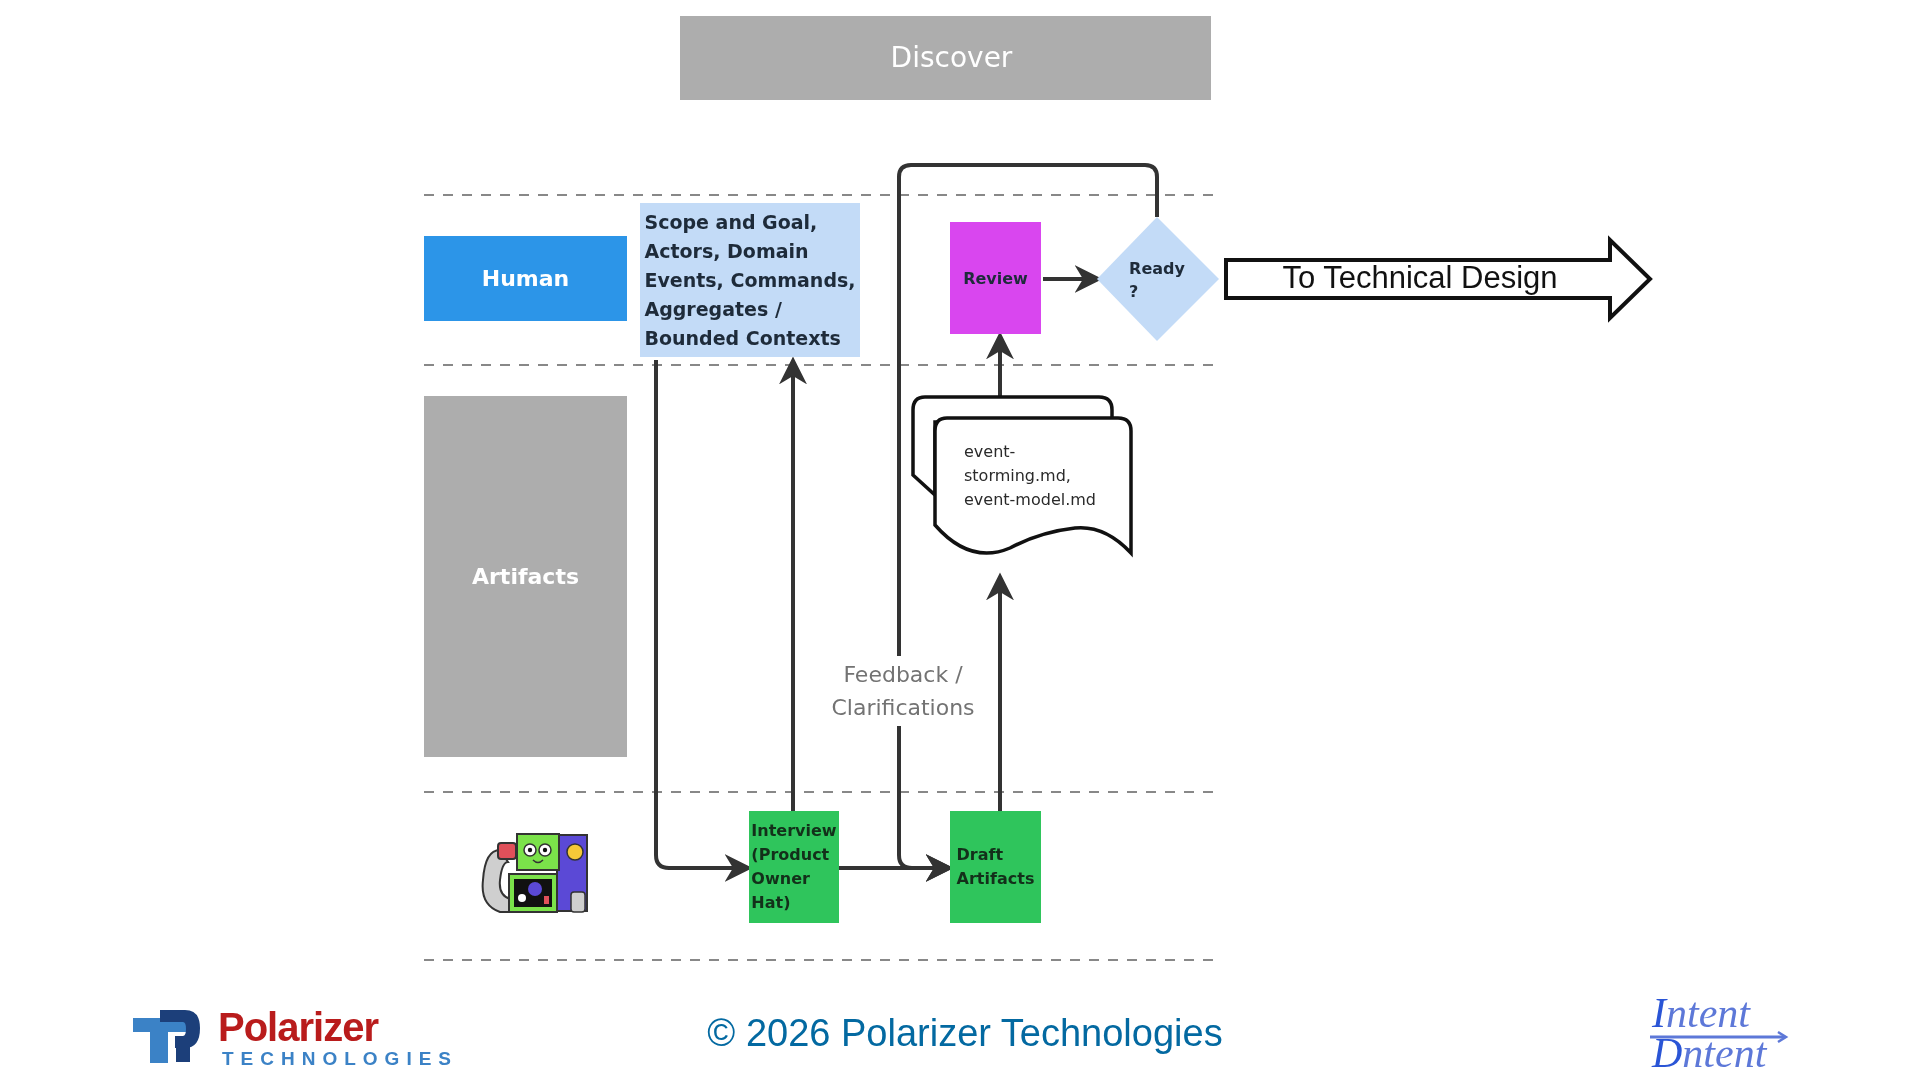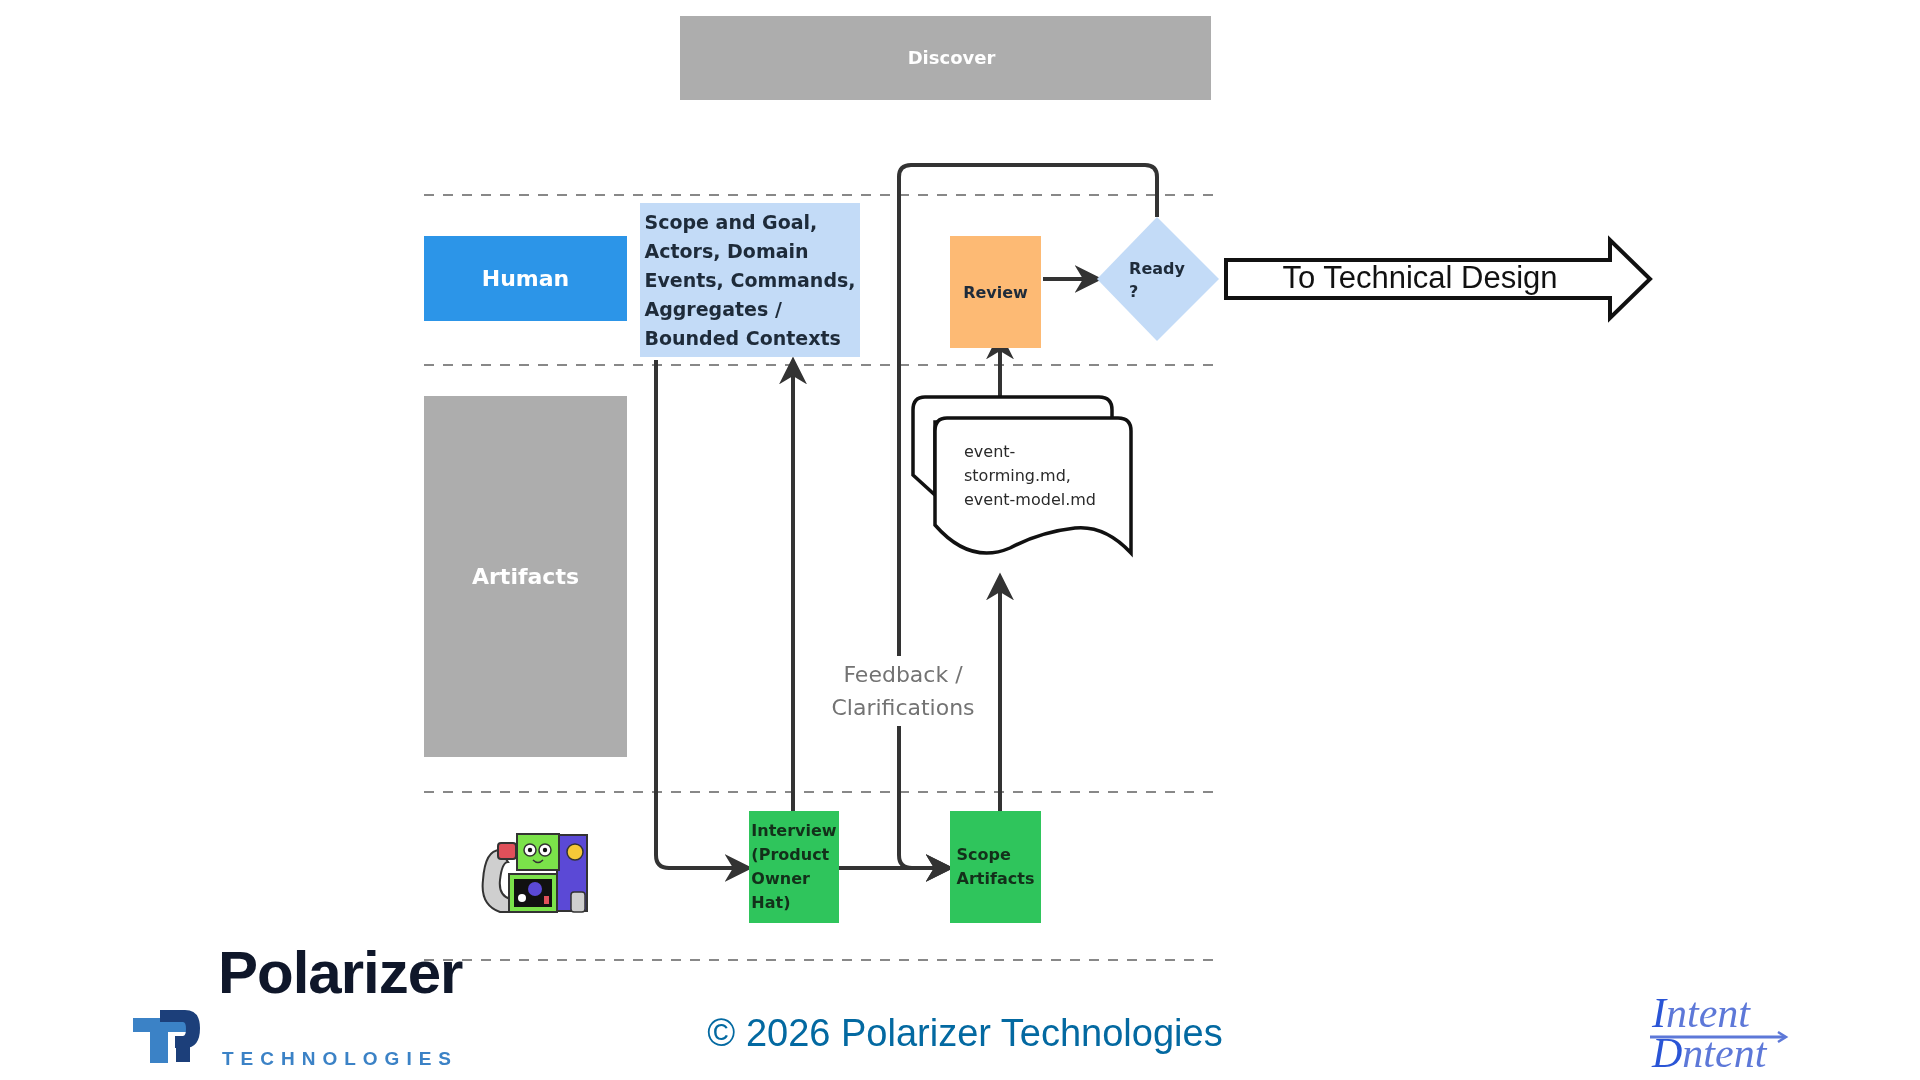--- a/index.html
+++ b/index.html
@@ -1,43 +1,43 @@
 <!DOCTYPE html>
 <html><head>
 <meta charset="utf-8">
 <style>
   html, body { margin:0; padding:0; background:#ffffff; }
   body { width:1920px; height:1080px; position:relative; overflow:hidden;
          font-family:"DejaVu Sans", sans-serif; }
   .abs { position:absolute; }
   .header-box { left:680px; top:16px; width:531px; height:84px; background:#adadad;
     color:#ffffff; text-align:center; display:flex; flex-direction:column; justify-content:center; }
-  .header-title { font-weight:bold; font-size:18px; line-height:30px;padding-left:12px; }
+  .header-title { font-weight:normal; font-size:28px; line-height:30px;padding-left:12px; }
   .header-sub { font-size:22px; line-height:30px; }
   .lane-label { color:#fff; font-weight:bold; font-size:22px; display:flex; align-items:center; justify-content:center;text-align:center; }
   .human { left:424px; top:236px; width:203px; height:85px; background:#2c95e8; }
   .artifacts { left:424px; top:396px; width:203px; height:361px; background:#adadad; }
   .node { display:flex; align-items:center; justify-content:center; text-align:left;
     font-weight:bold; color:#1e2b3a; }
   .scope { left:640px; top:203px; width:220px; height:154px; background:#c3dbf7;
     font-size:19px; line-height:29px; white-space:pre-line; }
-  .review { left:950px; top:222px; width:91px; height:112px; background:#fdba74; font-size:16px;margin-top:14px; }
+  .review { left:950px; top:222px; width:91px; height:112px; background:#d946ef; font-size:16px; }
   .ready-text { left:1117px; top:255px; width:80px; height:50px; font-size:16px; line-height:23px; white-space:pre-line; }
   .green { background:#2fc55c; color:#13301a; font-size:16px; line-height:24px; white-space:pre-line; }
   .interview { left:749px; top:811px; width:90px; height:112px; }
   .draft { left:950px; top:811px; width:91px; height:112px; }
   .doc-text { left:950px; top:436px; width:160px; height:80px; font-weight:normal; color:#2a2a2a;
     font-size:16px; line-height:24px; white-space:pre-line; }
   .feedback { left:818px; top:656px; width:170px; height:70px; background:#fff; color:#737373;
     font-size:22px; line-height:33px; text-align:center; white-space:pre-line; font-weight:normal; }
   .to-tech { left:1240px; top:258px; width:360px; height:40px; font-size:31px; color:#111;
     font-family:"Liberation Sans", sans-serif; display:flex; align-items:center; justify-content:center; font-weight:normal; }
   .copyright { left:680px; top:1008px; width:570px; height:50px; font-size:38px; color:#0369a1;
     font-family:"Liberation Sans", sans-serif; text-align:center; line-height:50px; }
-  .logo-word { left:218px; top:948px; font-size:60px; font-weight:bold; color:#0f172a;
+  .logo-word { left:218px; top:1002px; font-size:40px; font-weight:bold; color:#b91c1c;
     font-family:"Liberation Sans", sans-serif; letter-spacing:-1px; line-height:50px; }
   .logo-sub { left:222px; top:1048px; font-size:19px; font-weight:bold; color:#3b82c6;
     font-family:"Liberation Sans", sans-serif; letter-spacing:7px; line-height:22px; }
   .intent-line1 { left:1652px; top:992px; font-size:42px; color:#5d78d8; font-style:italic;
     font-family:"Liberation Serif", serif; line-height:42px; }
   .intent-line2 { left:1652px; top:1032px; font-size:42px; color:#5d78d8; font-style:italic;
     font-family:"Liberation Serif", serif; line-height:42px; }
   .big-letter { color:#2a55d6; }
   svg.overlay { position:absolute; left:0; top:0; }
 </style>
@@ -126,21 +126,21 @@
 <div class="abs node review">Review</div>
 <div class="abs node ready-text">Ready
 ?</div>
 <div class="abs node doc-text">event-
 storming.md,
 event-model.md</div>
 <div class="abs node green interview">Interview
 (Product
 Owner
 Hat)</div>
-<div class="abs node green draft">Scope
+<div class="abs node green draft">Draft
 Artifacts</div>
 
 <div class="abs node feedback">Feedback /
 Clarifications</div>
 <div class="abs node to-tech">To Technical Design</div>
 
 <div class="abs logo-word">Polarizer</div>
 <div class="abs logo-sub">TECHNOLOGIES</div>
 <div class="abs copyright">© 2026 Polarizer Technologies</div>
 <div class="abs intent-line1">

